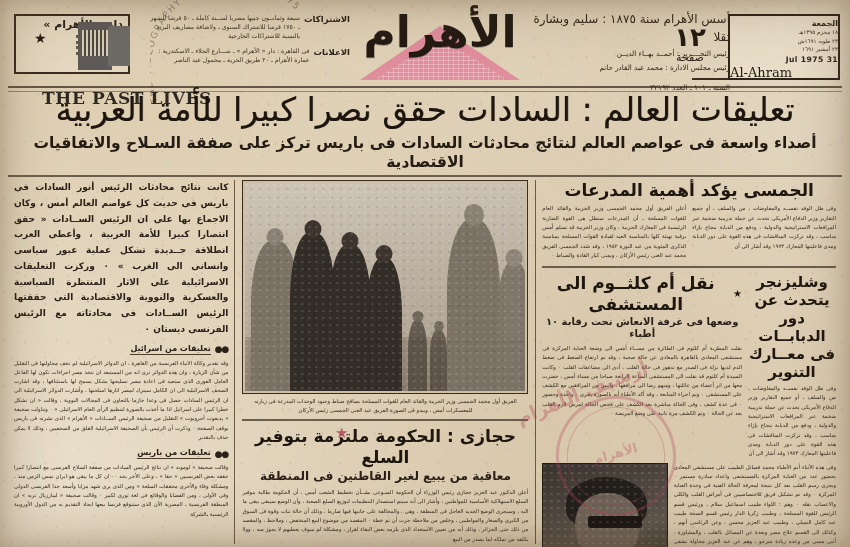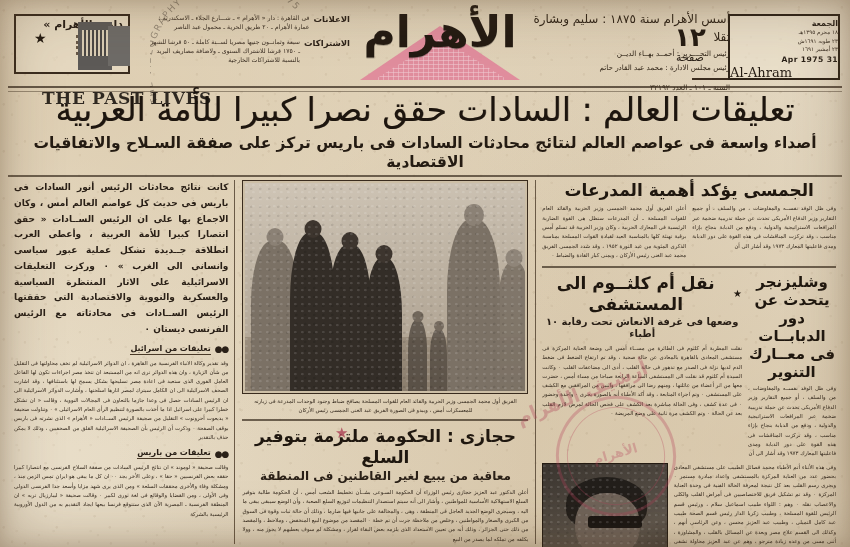--- a/index.html
+++ b/index.html
@@ -204,26 +204,26 @@
     <div class="star2">★</div>
 
     <div class="printer">
       <div class="body"></div>
       <div class="body2"></div>
       <div class="grille"></div>
     </div>
 
     <div class="ads-block">
       <div class="ads-row">
+        <div class="ads-key">الاشتراكات</div>
+        <div class="ads-val">سبعة وثمانــون جنيها مصريا لســنة كاملة ـ ٥٠ قرشا للشهر ـ ١٧٥٠ قرشا للاشتراك السنوى ـ ولاضافة مصاريف البريد بالنسبة للاشتراكات الخارجية</div>
+      </div>
+      <div class="ads-row">
         <div class="ads-key">الاعلانات</div>
         <div class="ads-val">فى القاهرة : دار « الأهرام » ـ شـــارع الجلاء ـ الاسكندرية : عمارة الأهرام ـ ٢٠ طريق الحرية ـ محمول عبد الناصر</div>
-      </div>
-      <div class="ads-row">
-        <div class="ads-key">الاشتراكات</div>
-        <div class="ads-val">سبعة وثمانــون جنيها مصريا لســنة كاملة ـ ٥٠ قرشا للشهر ـ ١٧٥٠ قرشا للاشتراك السنوى ـ ولاضافة مصاريف البريد بالنسبة للاشتراكات الخارجية</div>
       </div>
     </div>
 
     <div class="ahram-logo">
       <div class="pyr"></div>
       <div class="pyr-tex"></div>
       <div class="ahram-word">الأهرام</div>
     </div>
 
     <div class="mh-credits">
@@ -243,21 +243,21 @@
     <div class="pages-badge">
       <div class="num">١٢</div>
       <div class="lbl">صفحة</div>
     </div>
 
     <div class="date-box">
       <div class="dow">الجمعة</div>
       <div class="cal">١٨ محرم ١٣٩٥هـ</div>
       <div class="cal">٢٣ طوبه ١٦٩١ش</div>
       <div class="cal">٢٣ أمشير ١٦٩١</div>
-      <div class="greg">31 Apr 1975</div>
+      <div class="greg">31 Jul 1975</div>
       <div class="latin">Al-Ahram</div>
     </div>
 
     <div class="mh-rule"></div>
     <div class="mh-rule thin"></div>
   </div>
 
   <div class="wm-arc">
     <svg viewBox="0 0 170 120">
       <defs>

